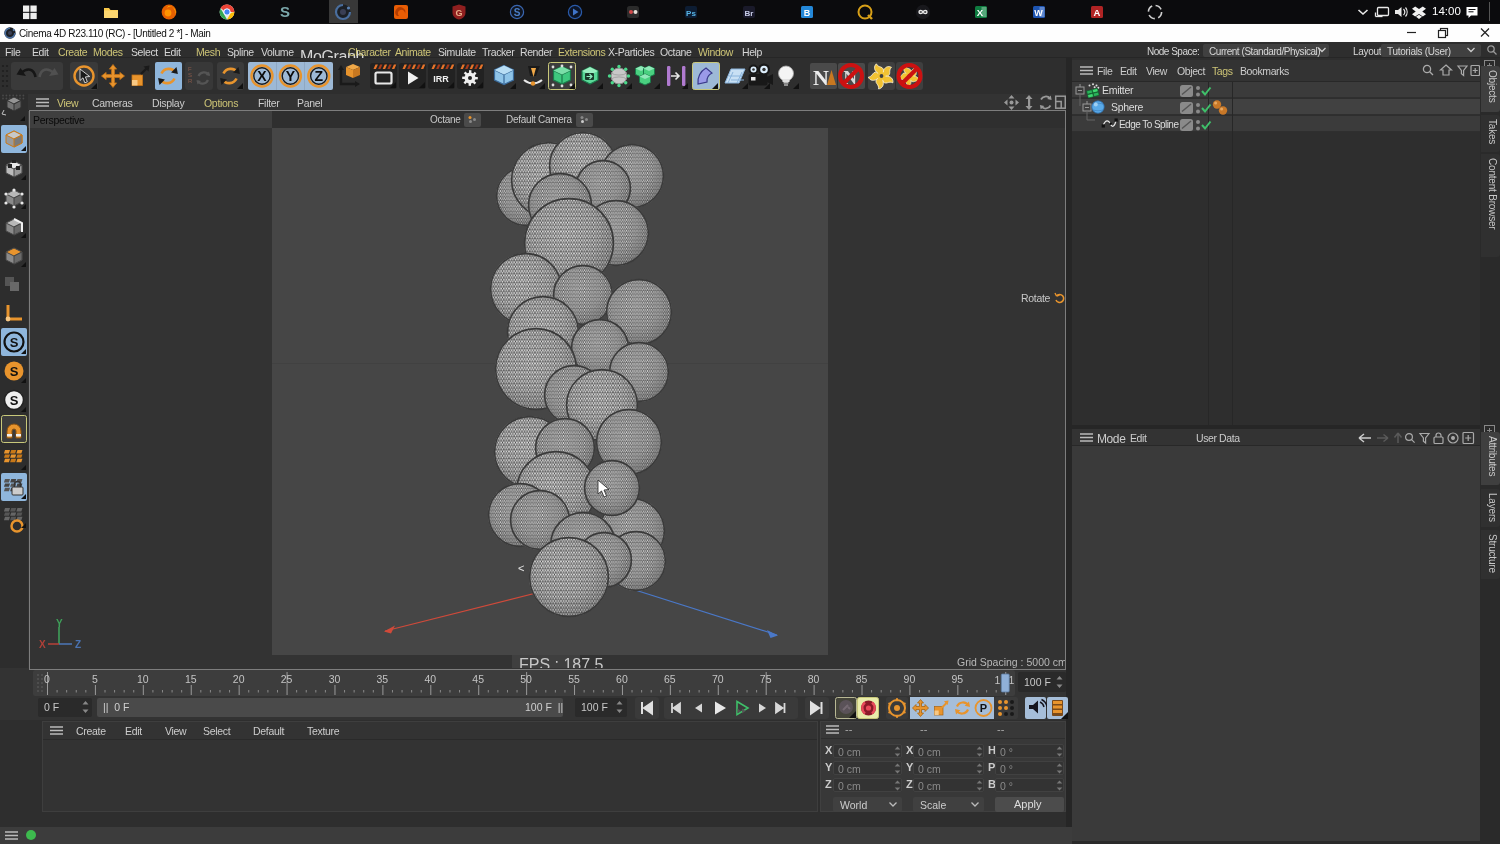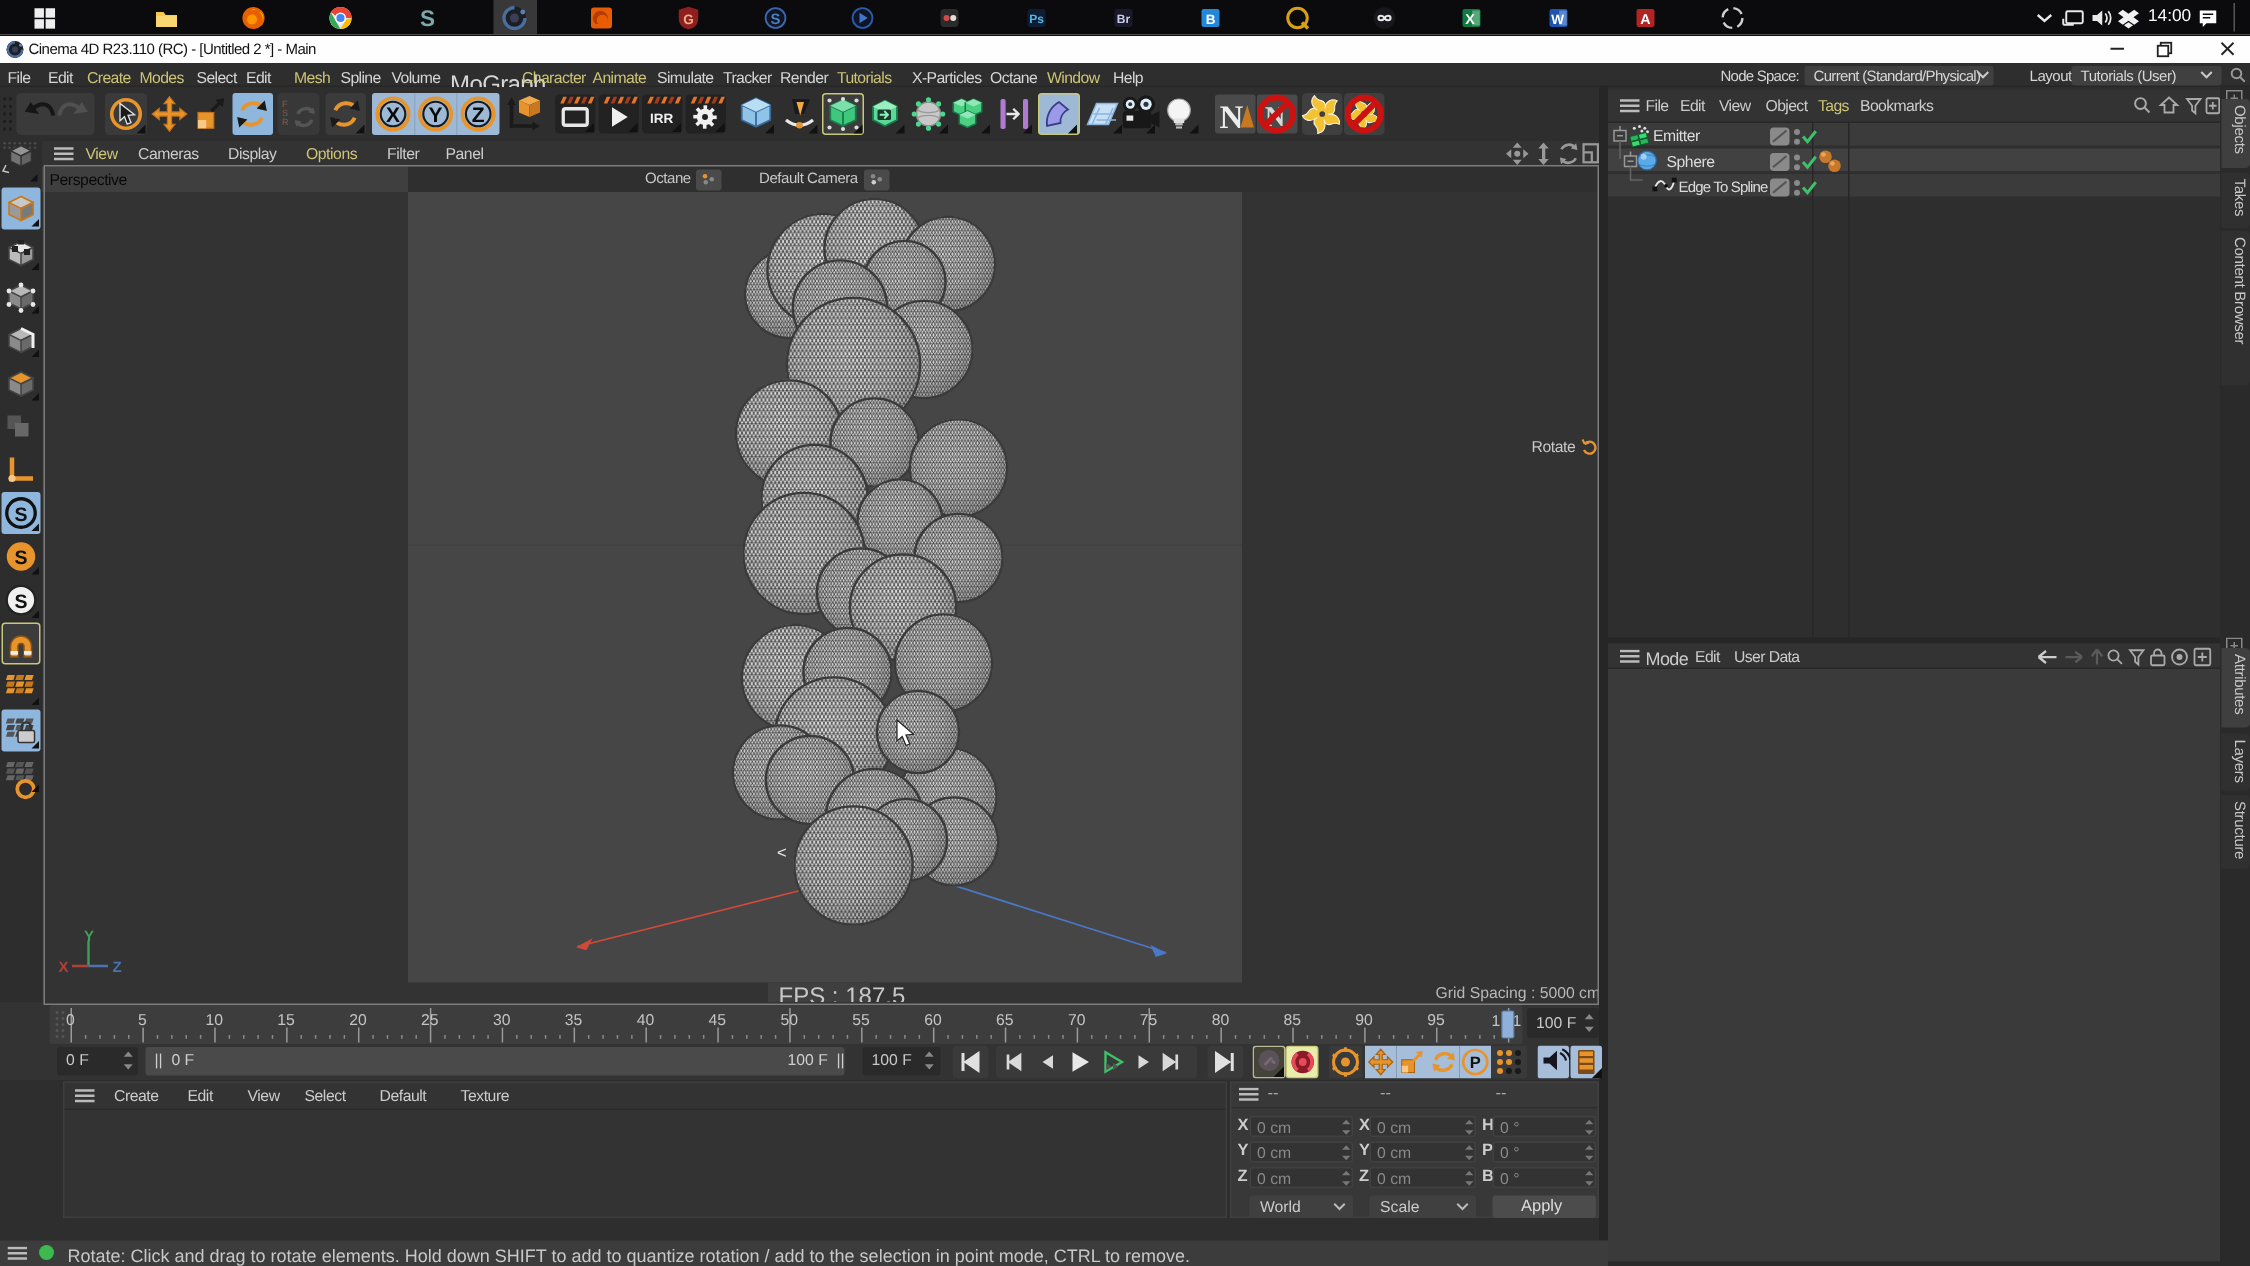--- a/index.html
+++ b/index.html
@@ -147,21 +147,21 @@
 <div class="txt" style="left:164px;top:45.5px;font-size:10.5px;letter-spacing:-0.4px;color:#d6d6d6">Edit</div>
 <div class="txt" style="left:196px;top:45.5px;font-size:10.5px;letter-spacing:-0.4px;color:#cdc476">Mesh</div>
 <div class="txt" style="left:227px;top:45.5px;font-size:10.5px;letter-spacing:-0.4px;color:#d6d6d6">Spline</div>
 <div class="txt" style="left:261px;top:45.5px;font-size:10.5px;letter-spacing:-0.4px;color:#d6d6d6">Volume</div>
 <div class="txt" style="left:300px;top:48px;font-size:16px;letter-spacing:-0.4px;color:#d6d6d6">MoGraph</div>
 <div class="txt" style="left:348px;top:45.5px;font-size:10.5px;letter-spacing:-0.4px;color:#cdc476">Character</div>
 <div class="txt" style="left:395px;top:45.5px;font-size:10.5px;letter-spacing:-0.4px;color:#cdc476">Animate</div>
 <div class="txt" style="left:438px;top:45.5px;font-size:10.5px;letter-spacing:-0.4px;color:#d6d6d6">Simulate</div>
 <div class="txt" style="left:482px;top:45.5px;font-size:10.5px;letter-spacing:-0.4px;color:#d6d6d6">Tracker</div>
 <div class="txt" style="left:520px;top:45.5px;font-size:10.5px;letter-spacing:-0.4px;color:#d6d6d6">Render</div>
-<div class="txt" style="left:558px;top:45.5px;font-size:10.5px;letter-spacing:-0.4px;color:#cdc476">Tutorials</div>
+<div class="txt" style="left:558px;top:45.5px;font-size:10.5px;letter-spacing:-0.4px;color:#cdc476">Extensions</div>
 <div class="txt" style="left:608px;top:45.5px;font-size:10.5px;letter-spacing:-0.4px;color:#d6d6d6">X-Particles</div>
 <div class="txt" style="left:660px;top:45.5px;font-size:10.5px;letter-spacing:-0.4px;color:#d6d6d6">Octane</div>
 <div class="txt" style="left:698px;top:45.5px;font-size:10.5px;letter-spacing:-0.4px;color:#cdc476">Window</div>
 <div class="txt" style="left:742px;top:45.5px;font-size:10.5px;letter-spacing:-0.4px;color:#d6d6d6">Help</div>
 <div class="txt" style="left:1147px;top:45.5px;font-size:10px;letter-spacing:-0.5px;color:#d6d6d6">Node Space:</div>
 <div class="abs" style="left:1203px;top:43.5px;width:126px;height:13.5px;background:#404040;border-radius:2px"></div>
 <div class="txt" style="left:1209px;top:46px;font-size:10px;letter-spacing:-0.45px;color:#d6d6d6">Current (Standard/Physical)</div>
 <svg class="abs" style="left:1317px;top:46px" width="10" height="8">
       <path d="M1.5 2 l3.5 3.5 l3.5-3.5" stroke="#ccc" stroke-width="1.3" fill="none"></path>
     </svg>
@@ -864,21 +864,21 @@
       <circle cx="126" cy="128.5" r="2" fill="#8a8a8a"></circle>
       <path d="M130 125 l3 3.5 l5.5 -7" stroke="#3fc06a" stroke-width="2" fill="none"></path>
     </svg>
 <div class="abs" style="left:1072px;top:425px;width:408px;height:4px;background:#262626"></div>
 <div class="abs" style="left:1072px;top:429px;width:408px;height:17px;background:#333333;border-bottom:1px solid #282828"></div>
 <svg class="abs" style="left:1080px;top:433px" width="15" height="10">
       <path d="M0 1 h13 M0 4.5 h13 M0 8 h13" stroke="#bbb" stroke-width="1.6"></path>
     </svg>
 <div class="txt" style="left:1097px;top:432px;font-size:12px;letter-spacing:-0.4px;color:#cccccc">Mode</div>
 <div class="txt" style="left:1130px;top:432px;font-size:10.5px;letter-spacing:-0.4px;color:#cccccc">Edit</div>
-<div class="txt" style="left:1156px;top:432px;font-size:10.5px;letter-spacing:-0.4px;color:#cccccc">User Data</div>
+<div class="txt" style="left:1196px;top:432px;font-size:10.5px;letter-spacing:-0.4px;color:#cccccc">User Data</div>
 <svg class="abs" style="left:1357px;top:431px" width="120" height="14" viewBox="0 0 120 14">
 <path d="M2 7 h12 m-12 0 l5 -4 m-5 4 l5 4" stroke="#ccc" stroke-width="1.5" fill="none"></path>
 <path d="M20 7 h11 m0 0 l-4.5 -3.5 m4.5 3.5 l-4.5 3.5" stroke="#5a5a5a" stroke-width="1.5" fill="none"></path>
 <path d="M41 12 v-10 m0 0 l-3.5 4.5 m3.5 -4.5 l3.5 4.5" stroke="#5a5a5a" stroke-width="1.5" fill="none"></path>
 <g stroke="#aaa" stroke-width="1.2" fill="none">
         <circle cx="52" cy="6" r="3.4"></circle>
         <path d="M54.6 8.6 l3 3"></path>
       </g>
 <path d="M63 2.5 h9 l-3.4 4.5 v5 l-2.2 -1.8 v-3.2z" fill="none" stroke="#aaa" stroke-width="1.2"></path>
 <g stroke="#aaa" stroke-width="1.2" fill="none">
@@ -1238,13 +1238,12 @@
       <path d="M1.5 1.5 l3.5 3.5 l3.5-3.5" stroke="#bbb" stroke-width="1.3" fill="none"></path>
     </svg>
 <div class="abs" style="left:995px;top:797px;width:69px;height:15px;background:#4c4c4c;border-radius:2px"></div>
 <div class="txt" style="left:1014px;top:798px;font-size:11px;color:#ddd">Apply</div>
 <div class="abs" style="left:0;top:812px;width:1066px;height:15px;background:#2e2e2e"></div>
 <div class="abs" style="left:0;top:827px;width:1072px;height:17px;background:#3c3c3c"></div>
 <svg class="abs" style="left:5px;top:831px" width="15" height="10">
       <path d="M0 1 h13 M0 4.5 h13 M0 8 h13" stroke="#bbb" stroke-width="1.6"></path>
     </svg>
 <div class="abs" style="left:26px;top:830px;width:10px;height:10px;border-radius:50%;background:#3dba4e"></div>
-<div class="txt" style="left:45px;top:829.5px;font-size:12px;color:#c8c8c8">Rotate: Click and drag to rotate elements. Hold down SHIFT to add to quantize rotation / add to the selection in point mode, CTRL to remove.</div>
 </div>
 </body></html>

